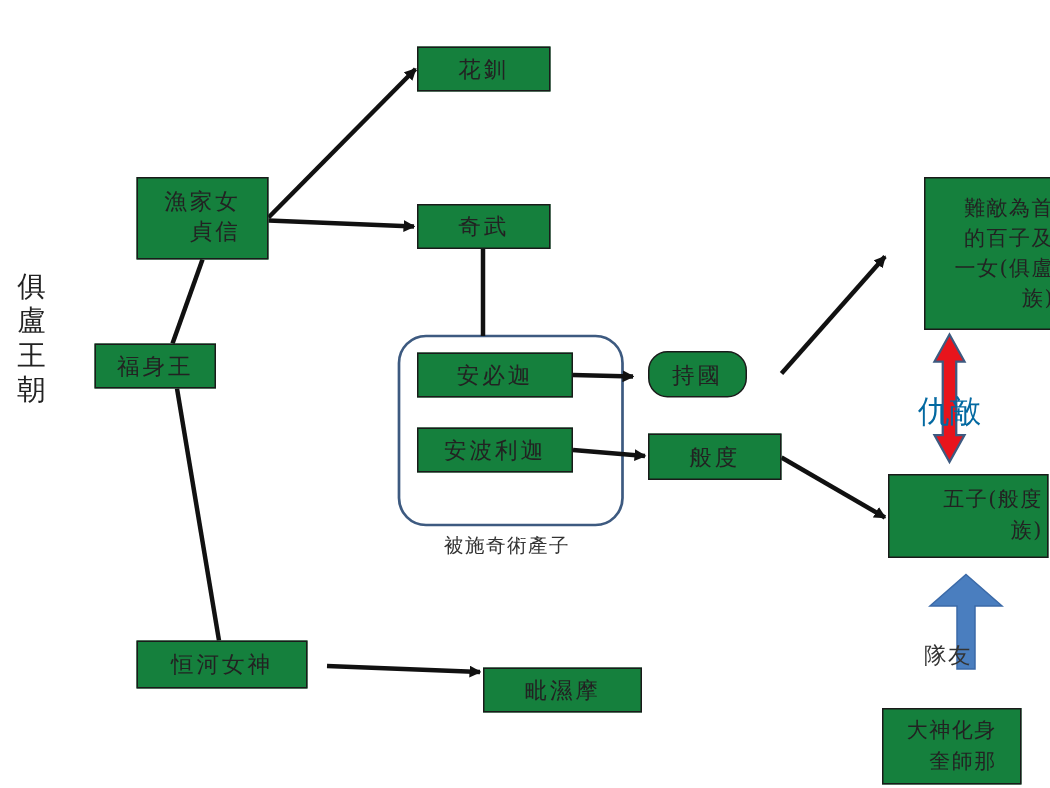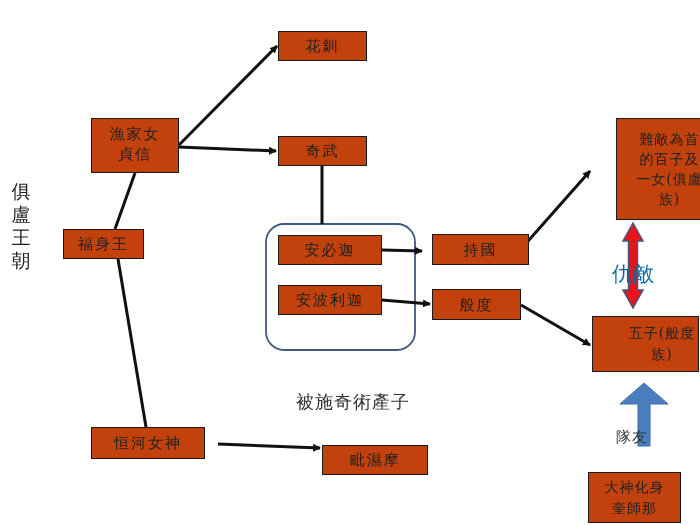--- a/index.html
+++ b/index.html
@@ -1,25 +1,25 @@
 <!DOCTYPE html>
 <html><head>
 <meta charset="utf-8">
 <style>
   html, body { margin: 0; padding: 0; background: #ffffff; }
   body { width: 700px; height: 525px; position: relative; overflow: hidden;
          font-family: "DejaVu Serif", "Liberation Serif", serif; color: #222; }
   #canvas { position: absolute; left: 0; top: 0; width: 700px; height: 525px; }
-  .box { position: absolute; box-sizing: border-box; border: 1.6px solid #1a1a1a; background: #c2410c;
-         display: flex; align-items: center; justify-content: center; text-align: center;
+  .box { position: absolute; box-sizing: border-box; border: 1.6px solid #1a1a1a; background: #15803d;
+         display: flex; align-items: center; justify-content: center; text-align: right;
          font-size: 15px; line-height: 20px; letter-spacing: 2px; color: #222; }
   .box span { white-space: pre-line; }
   .vtext { position: absolute; left: 10px; top: 180px; width: 22px; font-size: 19px; line-height: 23px;
            text-align: center; color: #222; }
-  .caption { position: absolute; font-size: 18px; letter-spacing: 1px; color: #333; margin-top: 35px; }
+  .caption { position: absolute; font-size: 13px; letter-spacing: 1px; color: #333; }
   .big-label { position: absolute; font-size: 21px; color: #0369a1; font-family: "DejaVu Sans", "Liberation Sans", sans-serif; }
   .small-label { position: absolute; font-size: 15px; color: #333; letter-spacing: 1px; }
 </style>
 </head>
 <body>
 
 <svg id="canvas" width="700" height="525" viewBox="0 0 700 525">
   <defs>
     <marker id="ah" markerWidth="8" markerHeight="8" refX="7" refY="4" orient="auto" markerUnits="userSpaceOnUse">
       <path d="M0,0 L8,4 L0,8 Z" fill="#111"></path>
@@ -69,21 +69,21 @@
   </div>
 <div class="box" style="left:278px;top:136px;width:89px;height:30px;">
     <span>奇武</span>
   </div>
 <div class="box" style="left:278px;top:235px;width:104px;height:30px;">
     <span>安必迦</span>
   </div>
 <div class="box" style="left:278px;top:285px;width:104px;height:30px;">
     <span>安波利迦</span>
   </div>
-<div class="box" style="left:432px;top:234px;width:97px;height:31px;">
+<div class="box" style="left:432px;top:234px;width:66px;height:31px;border-radius:13px;">
     <span>持國</span>
   </div>
 <div class="box" style="left:432px;top:289px;width:89px;height:31px;">
     <span>般度</span>
   </div>
 <div class="box" style="left:616px;top:118px;width:107px;height:102px;font-size:14px;line-height:20px;letter-spacing:1px;">
     <span>難敵為首
 的百子及
 一女(俱盧
 族)</span>

